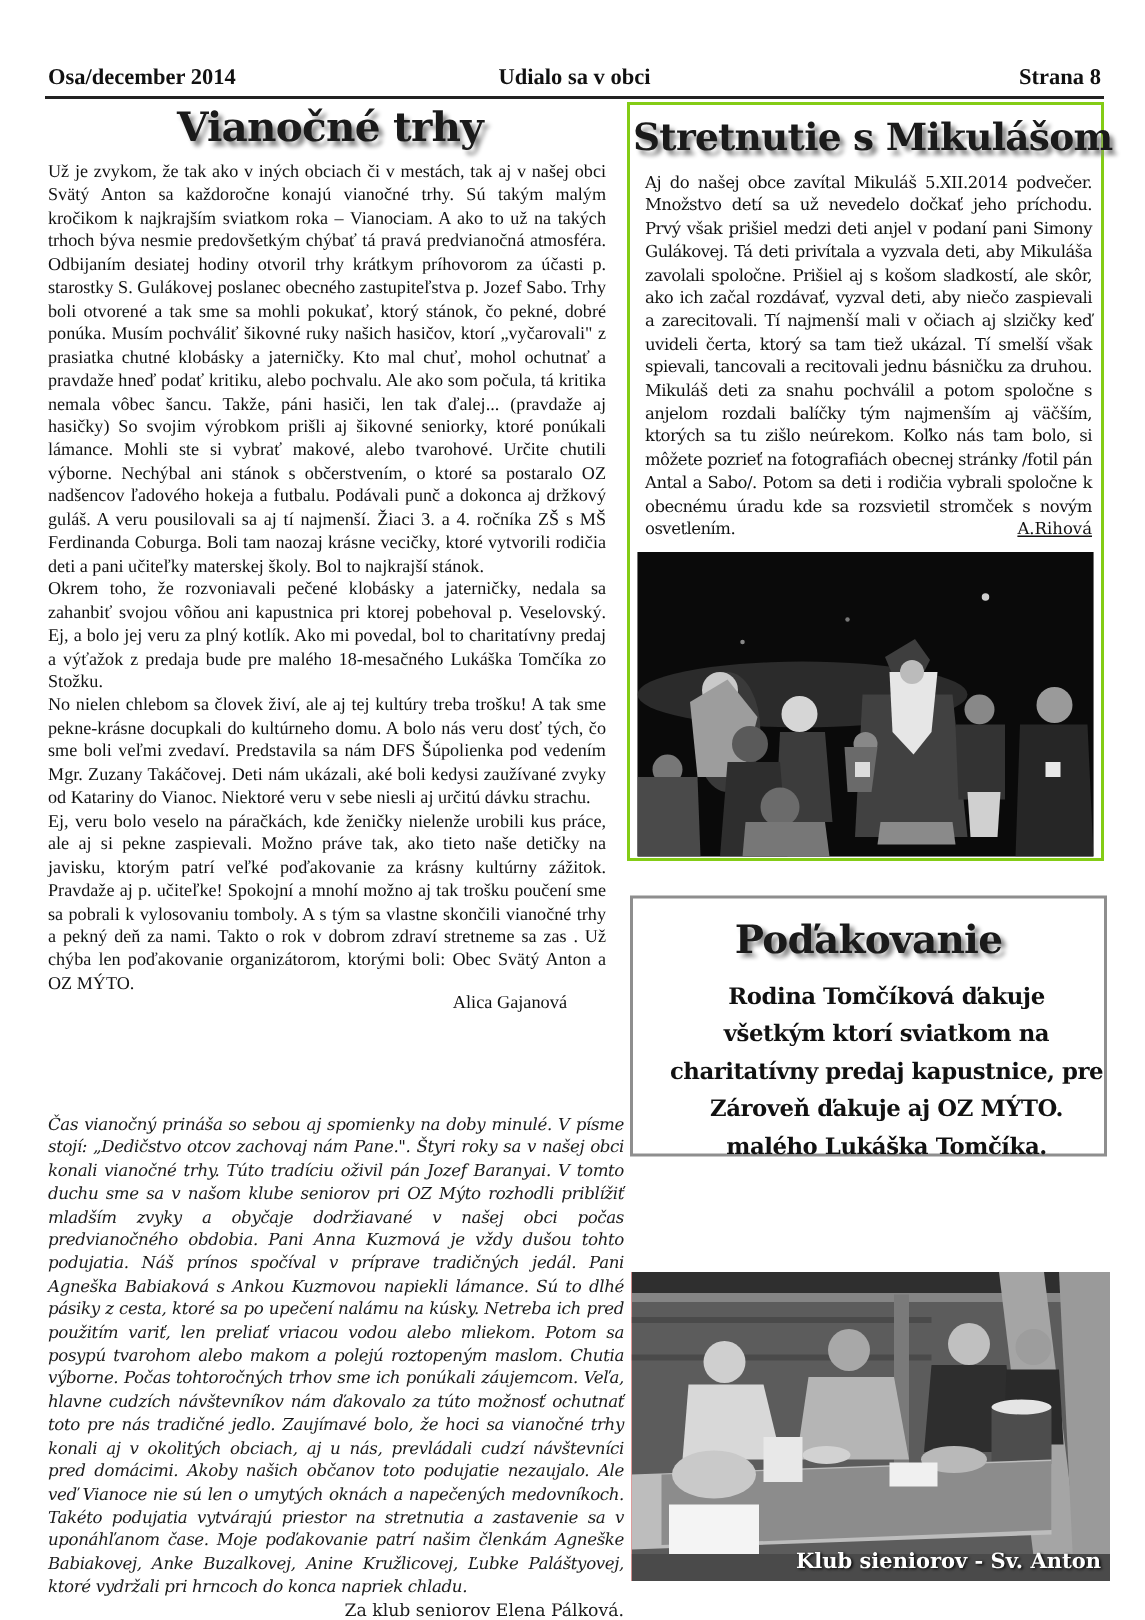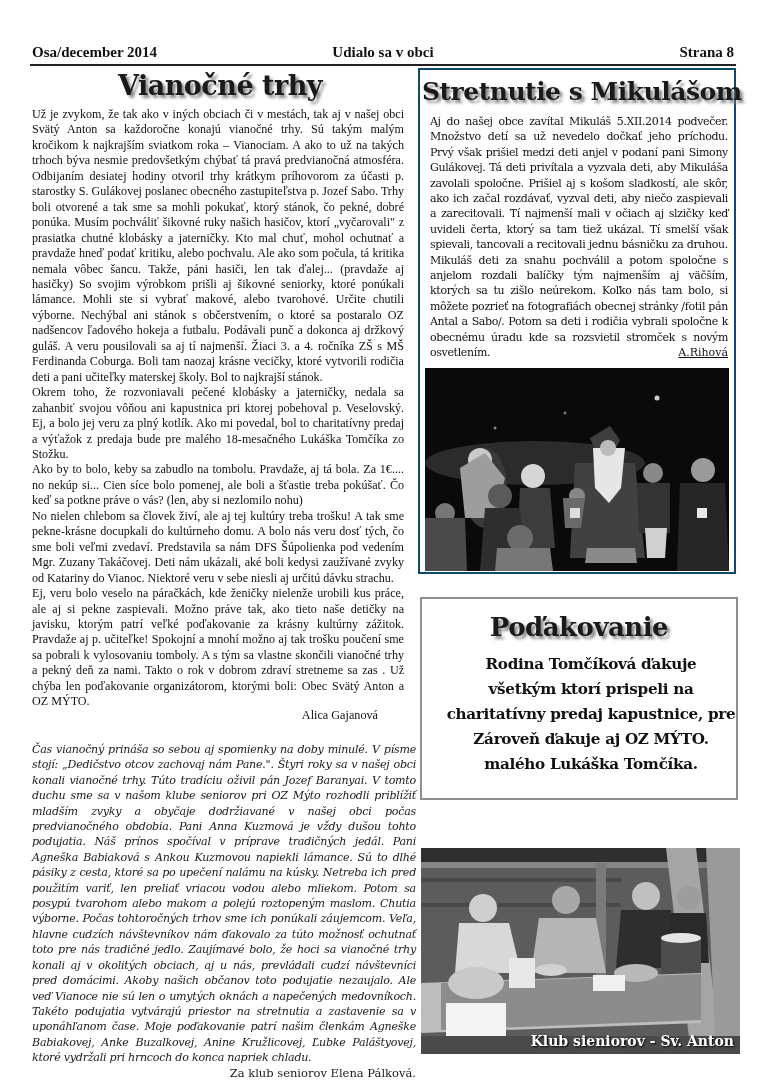--- a/index.html
+++ b/index.html
@@ -14,28 +14,28 @@
   .col-left { position:absolute; left:32px; top:68px; width:372px; }
   .t1 { text-align:center; font-size:27px; height:36px; line-height:36px; margin-left:4px; }
   .body1 { font-family:"Liberation Serif", serif; font-size:12.1px; line-height:15.45px; text-align:justify; margin-top:3px; }
   .body1 p { margin:0; }
   .sig1 { text-align:right; font-size:12.2px; margin-top:-2px; padding-right:26px; }
 
   .body2 { position:absolute; left:32px; top:742px; width:384px; font-family:"DejaVu Serif", serif; font-style:italic; font-size:11.1px; line-height:15.4px; text-align:justify; color:#1a1a1a; letter-spacing:-0.25px; }
   .body2 p { margin:0; }
   .sig2 { text-align:right; font-style:normal; font-size:11.5px; margin-top:0; letter-spacing:0; }
 
-  .box-mik { position:absolute; left:418px; top:68px; width:318px; height:506px; border:2px solid #0c4a6e; box-sizing:border-box; background:#fff; }
+  .box-mik { position:absolute; left:418px; top:68px; width:318px; height:506px; border:2px solid #84cc16; box-sizing:border-box; background:#fff; }
   .t2 { text-align:center; font-size:25px; height:40px; line-height:44px; margin:0 2px; white-space:nowrap; }
   .body3 { font-family:"DejaVu Serif", serif; font-size:11px; line-height:15.4px; text-align:justify; padding:0 6px 0 10px; margin-top:4px; letter-spacing:-0.35px; }
   .body3 p { margin:0; }
   .sig3 { float:right; letter-spacing:0;text-decoration:underline; }
   .photo1 { position:absolute; left:5px; top:298px; width:304px; height:203px; background:#0b0b0b; overflow:hidden; }
 
-  .box-thx { position:absolute; left:420px; top:597px; width:318px; height:203px; border:2px solid #8e8e8e; box-sizing:border-box; background:#fff; text-align:center; }
+  .box-thx { position:absolute; left:420px; top:597px; width:318px; height:174px; border:2px solid #8e8e8e; box-sizing:border-box; background:#fff; text-align:center; }
   .t3 { font-size:26px; margin-top:8px; height:40px; line-height:40px; }
   .thx-body { font-family:"DejaVu Serif", serif; font-weight:bold; font-size:15.2px; line-height:25px; margin-top:5px; letter-spacing:-0.3px; }
   .thx-body div { white-space:nowrap;padding-left:24px; }
 
   .photo2 { position:absolute; left:421px; top:848px; width:319px; height:206px; overflow:hidden; background:#ef4444; }
   .photo2 .caption { position:absolute; right:6px; bottom:5px; color:#fff; font-family:"DejaVu Serif", serif; font-weight:bold; font-size:14px; text-shadow:1px 1px 2px #000; }
 </style>
 </head>
 <body>
 
@@ -43,21 +43,20 @@
   <span class="left">Osa/december 2014</span>
   <span class="center">Udialo sa v obci</span>
   <span class="right">Strana 8</span>
 </div>
 
 <div class="col-left">
   <div class="t1 title-shadow">Vianočné trhy</div>
   <div class="body1">
     <p>Už je zvykom, že tak ako v iných obciach či v mestách, tak aj v našej obci Svätý Anton sa každoročne konajú vianočné trhy. Sú takým malým kročikom k najkrajším sviatkom roka – Vianociam. A ako to už na takých trhoch býva nesmie predovšetkým chýbať tá pravá predvianočná atmosféra. Odbijaním desiatej hodiny otvoril trhy krátkym príhovorom za účasti p. starostky S. Gulákovej poslanec obecného zastupiteľstva p. Jozef Sabo. Trhy boli otvorené a tak sme sa mohli pokukať, ktorý stánok, čo pekné, dobré ponúka. Musím pochváliť šikovné ruky našich hasičov, ktorí „vyčarovali" z prasiatka chutné klobásky a jaterničky. Kto mal chuť, mohol ochutnať a pravdaže hneď podať kritiku, alebo pochvalu. Ale ako som počula, tá kritika nemala vôbec šancu. Takže, páni hasiči, len tak ďalej... (pravdaže aj hasičky) So svojim výrobkom prišli aj šikovné seniorky, ktoré ponúkali lámance. Mohli ste si vybrať makové, alebo tvarohové. Určite chutili výborne. Nechýbal ani stánok s občerstvením, o ktoré sa postaralo OZ nadšencov ľadového hokeja a futbalu. Podávali punč a dokonca aj držkový guláš. A veru pousilovali sa aj tí najmenší. Žiaci 3. a 4. ročníka ZŠ s MŠ Ferdinanda Coburga. Boli tam naozaj krásne vecičky, ktoré vytvorili rodičia deti a pani učiteľky materskej školy. Bol to najkrajší stánok.</p>
     <p>Okrem toho, že rozvoniavali pečené klobásky a jaterničky, nedala sa zahanbiť svojou vôňou ani kapustnica pri ktorej pobehoval p. Veselovský. Ej, a bolo jej veru za plný kotlík. Ako mi povedal, bol to charitatívny predaj a výťažok z predaja bude pre malého 18-mesačného Lukáška Tomčíka zo Stožku.</p>
-    <p>Ako by to bolo, keby sa zabudlo na tombolu. Pravdaže, aj tá bola. Za 1€.... no nekúp si... Cien síce bolo pomenej, ale boli a šťastie treba pokúšať. Čo keď sa potkne práve o vás? (len, aby si nezlomilo nohu)</p>
     <p>No nielen chlebom sa človek živí, ale aj tej kultúry treba trošku! A tak sme pekne-krásne docupkali do kultúrneho domu. A bolo nás veru dosť tých, čo sme boli veľmi zvedaví. Predstavila sa nám DFS Šúpolienka pod vedením Mgr. Zuzany Takáčovej. Deti nám ukázali, aké boli kedysi zaužívané zvyky od Katariny do Vianoc. Niektoré veru v sebe niesli aj určitú dávku strachu.</p>
     <p>Ej, veru bolo veselo na páračkách, kde ženičky nielenže urobili kus práce, ale aj si pekne zaspievali. Možno práve tak, ako tieto naše detičky na javisku, ktorým patrí veľké poďakovanie za krásny kultúrny zážitok. Pravdaže aj p. učiteľke! Spokojní a mnohí možno aj tak trošku poučení sme sa pobrali k vylosovaniu tomboly. A s tým sa vlastne skončili vianočné trhy a pekný deň za nami. Takto o rok v dobrom zdraví stretneme sa zas . Už chýba len poďakovanie organizátorom, ktorými boli: Obec Svätý Anton a OZ MÝTO.</p>
   </div>
   <div class="sig1">Alica Gajanová</div>
 </div>
 
 <div class="body2">
   <p>Čas vianočný prináša so sebou aj spomienky na doby minulé. V písme stojí: „Dedičstvo otcov zachovaj nám Pane.". Štyri roky sa v našej obci konali vianočné trhy. Túto tradíciu oživil pán Jozef Baranyai. V tomto duchu sme sa v našom klube seniorov pri OZ Mýto rozhodli priblížiť mladším zvyky a obyčaje dodržiavané v našej obci počas predvianočného obdobia. Pani Anna Kuzmová je vždy dušou tohto podujatia. Náš prínos spočíval v príprave tradičných jedál. Pani Agneška Babiaková s Ankou Kuzmovou napiekli lámance. Sú to dlhé pásiky z cesta, ktoré sa po upečení nalámu na kúsky. Netreba ich pred použitím variť, len preliať vriacou vodou alebo mliekom. Potom sa posypú tvarohom alebo makom a polejú roztopeným maslom. Chutia výborne. Počas tohtoročných trhov sme ich ponúkali záujemcom. Veľa, hlavne cudzích návštevníkov nám ďakovalo za túto možnosť ochutnať toto pre nás tradičné jedlo. Zaujímavé bolo, že hoci sa vianočné trhy konali aj v okolitých obciach, aj u nás, prevládali cudzí návštevníci pred domácimi. Akoby našich občanov toto podujatie nezaujalo. Ale veď Vianoce nie sú len o umytých oknách a napečených medovníkoch. Takéto podujatia vytvárajú priestor na stretnutia a zastavenie sa v uponáhľanom čase. Moje poďakovanie patrí našim členkám Agneške Babiakovej, Anke Buzalkovej, Anine Kružlicovej, Ľubke Paláštyovej, ktoré vydržali pri hrncoch do konca napriek chladu.</p>
   <div class="sig2">Za klub seniorov Elena Pálková.</div>
 </div>
@@ -102,21 +101,21 @@
       <circle cx="20" cy="145" r="10" fill="#777"></circle>
       <path d="M0 150 L40 150 L42 203 L0 203 Z" fill="#4a4a4a"></path>
     </svg>
   </div>
 </div>
 
 <div class="box-thx">
   <div class="t3 title-shadow">Poďakovanie</div>
   <div class="thx-body">
     <div>Rodina Tomčíková ďakuje</div>
-    <div>všetkým ktorí prispeli na</div>
+    <div>všetkým ktorí sviatkom na</div>
     <div>charitatívny predaj kapustnice, pre</div>
     <div>Zároveň  ďakuje aj OZ MÝTO.</div>
     <div>malého Lukáška  Tomčíka.</div>
   </div>
 </div>
 
 <div class="photo2">
   <svg width="319" height="206" viewBox="0 0 319 206">
     <rect width="319" height="206" fill="#5c5c5c"></rect>
     <rect x="0" y="0" width="319" height="14" fill="#2f2f2f"></rect>

